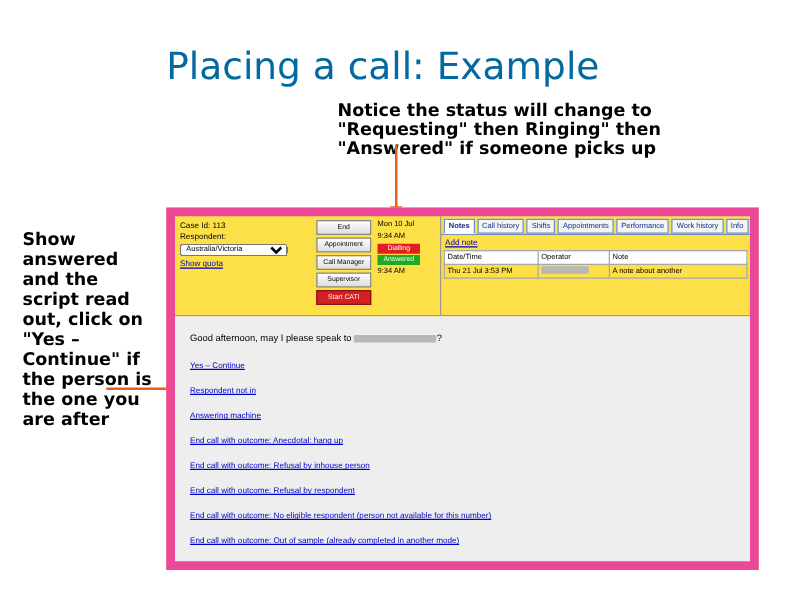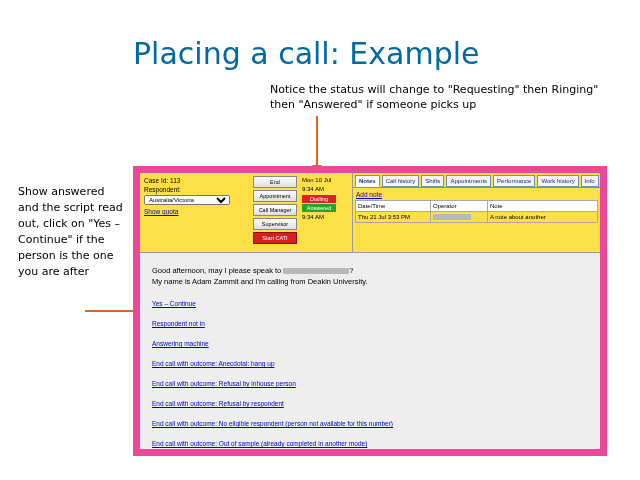--- a/index.html
+++ b/index.html
@@ -20,24 +20,25 @@
     top: 36px;
     font-size: 30px;
     color: #0369a1;
     font-family: "DejaVu Sans", sans-serif;
     font-weight: 400;
     letter-spacing: 0px;
     white-space: nowrap;
   }
   .annot {
     position: absolute;
-    font-size: 11px;
+    font-size: 14px;
     color: #000000;
     font-family: "DejaVu Sans", sans-serif;
     line-height: 15px;
+    font-weight: bold;
   }
   .annot-top {
     left: 270px;
     top: 82px;
     width: 330px;
   }
   .annot-left {
     left: 18px;
     top: 184px;
     width: 110px;
@@ -322,21 +323,20 @@
         </tbody>
           </table>
       </div>
     </div>
   </div>
 
   <div class="script">
     <div class="script-text">
       <span>Good afternoon, may I please speak to</span>
       <span class="redact" style="width:66px"></span><span>?</span><br>
-      <span>My name is Adam Zammit and I'm calling from Deakin University.</span>
     </div>
     <a class="script-link" href="#">Yes – Continue</a>
     <a class="script-link" href="#">Respondent not in</a>
     <a class="script-link" href="#">Answering machine</a>
     <a class="script-link" href="#">End call with outcome: Anecdotal: hang up</a>
     <a class="script-link" href="#">End call with outcome: Refusal by inhouse person</a>
     <a class="script-link" href="#">End call with outcome: Refusal by respondent</a>
     <a class="script-link" href="#">End call with outcome: No eligible respondent (person not available for this number)</a>
     <a class="script-link" href="#">End call with outcome: Out of sample (already completed in another mode)</a>
   </div>

